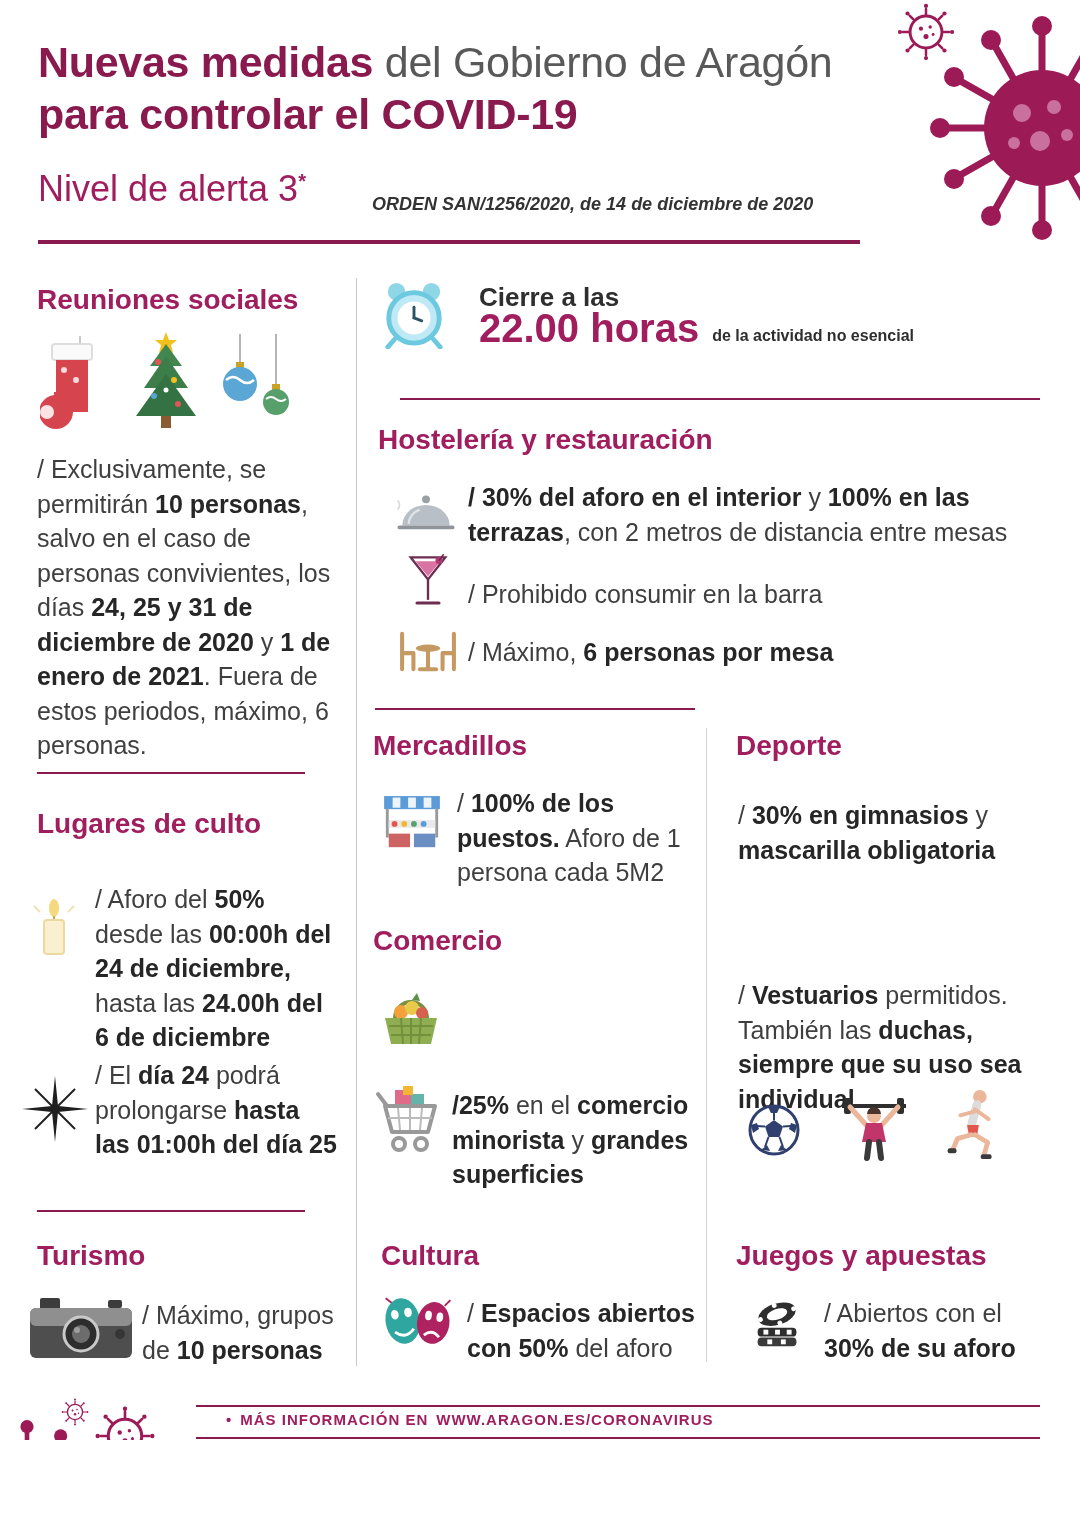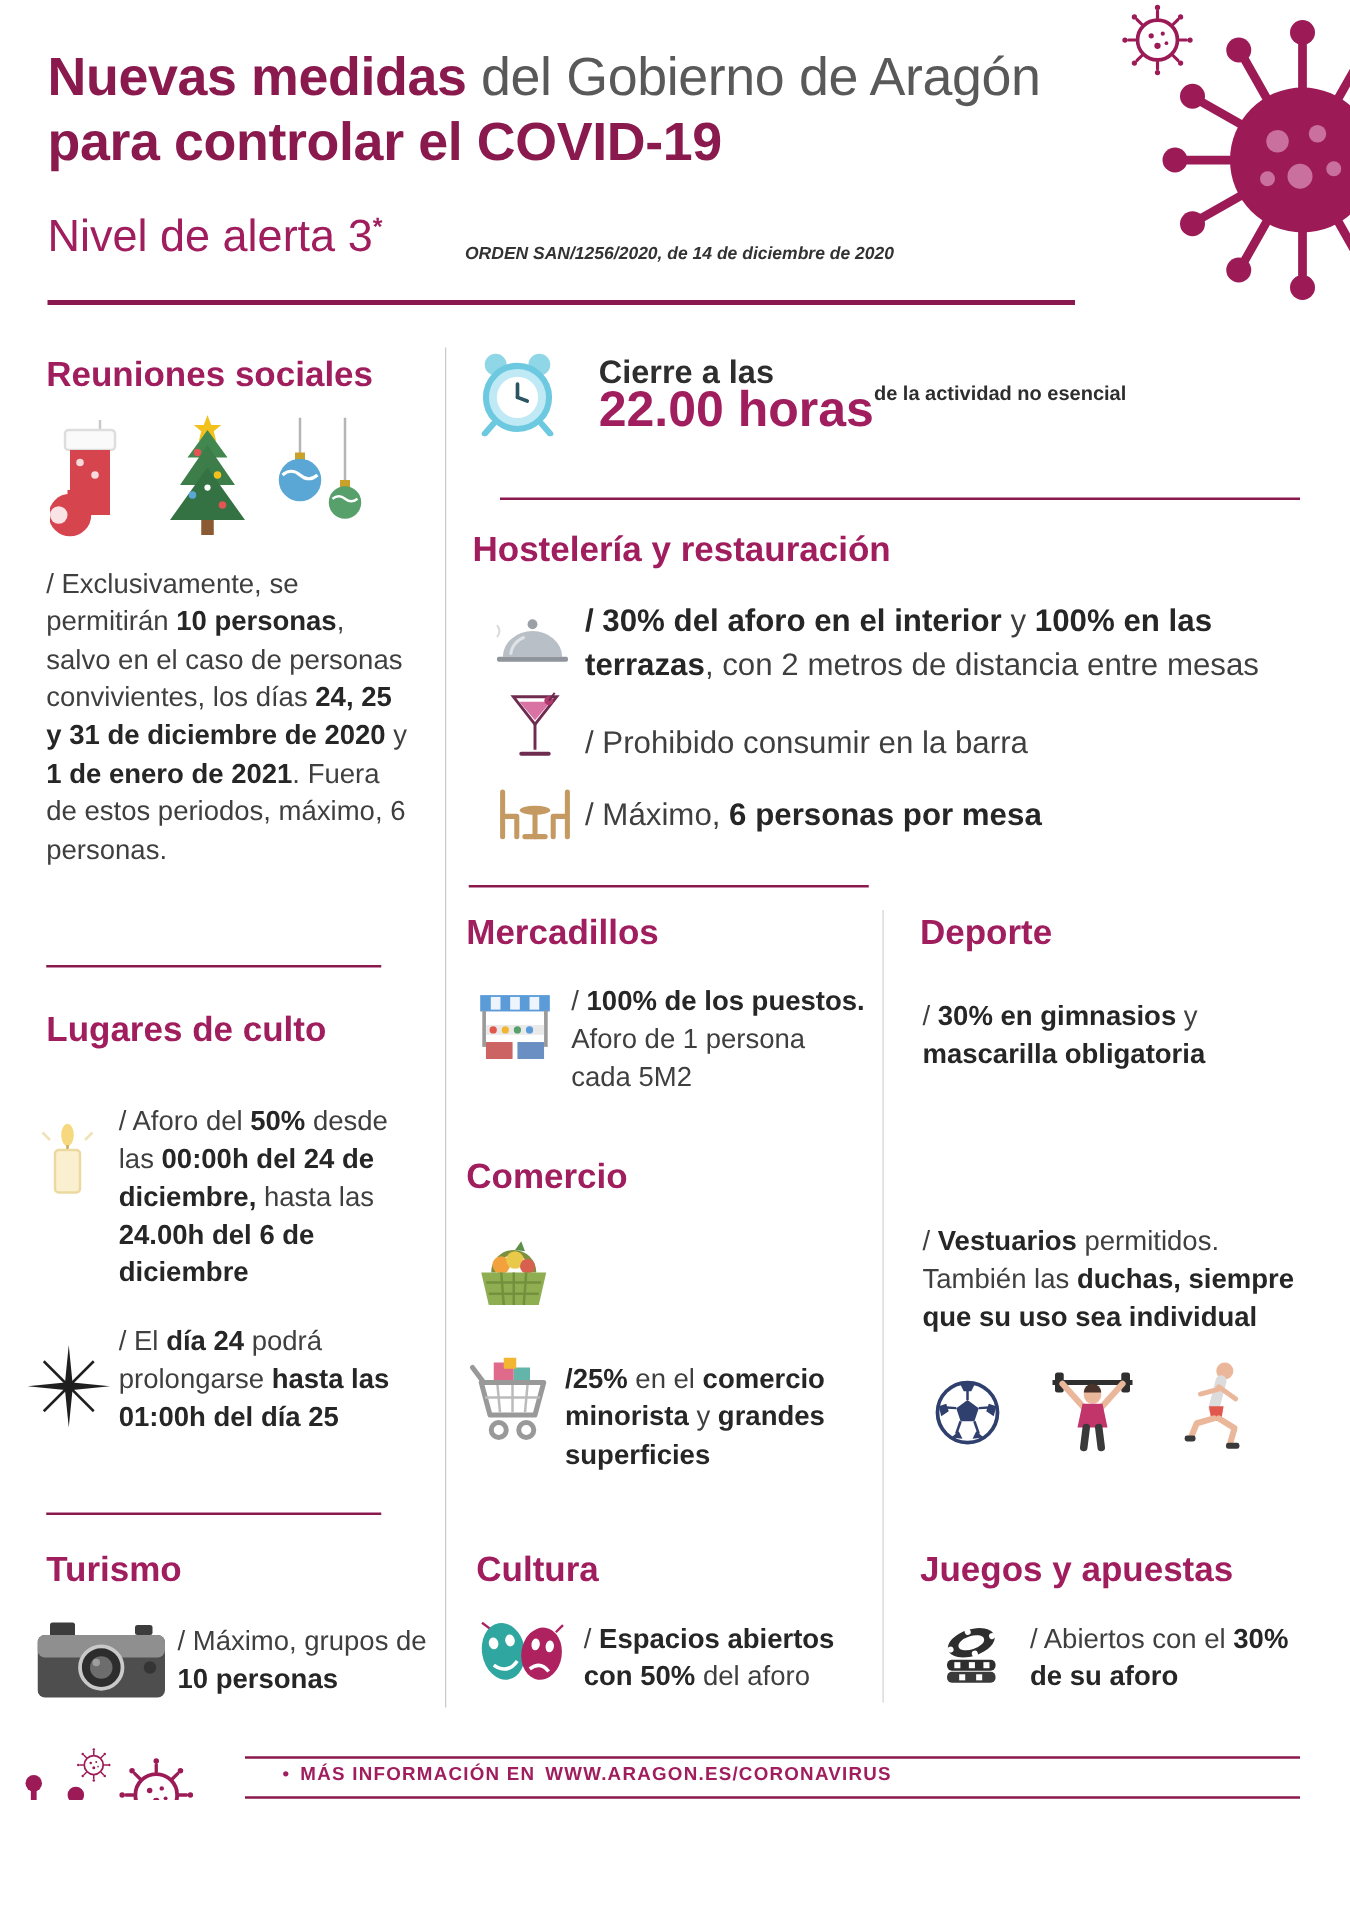--- a/index.html
+++ b/index.html
@@ -9,29 +9,29 @@
       font-family:"Liberation Sans","DejaVu Sans",sans-serif;color:var(--ink)}
 .page>*{position:absolute}
 .defs{width:0;height:0}
 .b{font-weight:700;color:#262626}
 .a{color:var(--accent)}
 .title{left:38px;top:36px;width:800px;font-size:43px;line-height:1.22;font-weight:400;color:#595959;letter-spacing:-0.3px}
 .title .b{font-weight:800}
 .title .a{color:var(--accent-dark)}
 .alert{left:38px;top:168px;font-size:36px;color:var(--accent)}
 .alert sup{font-size:20px;font-weight:700}
-.order{left:372px;top:194px;font-size:14px;font-style:italic;font-weight:700;color:#333}
+.order{left:372px;top:194px;font-size:18px;font-style:italic;font-weight:700;color:#333}
 .rule{height:2px;background:var(--accent-dark)}
 .header-rule{left:38px;top:240px;width:822px;height:4px}
 .vrule{width:1px;background:#c9c9c9}
 .sec{font-size:28px;font-weight:800;color:var(--accent)}
-.txt{font-size:22px;line-height:1.38;color:var(--ink)}
+.txt{font-size:25px;line-height:1.38;color:var(--ink)}
 .txt-sm{font-size:25px}
 .cierre-intro{left:479px;top:282px;font-size:26px;font-weight:800;color:#2e2e2e}
-.cierre-row{left:479px;top:307px;display:flex;align-items:flex-start;white-space:nowrap}
+.cierre-row{left:479px;top:307px;display:flex;align-items:flex-end;gap:13px;white-space:nowrap}
 .cierre-time{font-size:40px;font-weight:800;color:var(--accent);line-height:1.05}
 .cierre-scope{font-size:16px;font-weight:800;color:#2e2e2e;padding-bottom:4px}
 .finfo{left:226px;top:1411px;display:flex;gap:8px;align-items:center;font-size:15px;letter-spacing:1px;color:var(--accent);font-weight:600;white-space:nowrap}
 .finfo .url{font-weight:700}
 .logo{left:880px;top:1444px;display:flex;gap:10px;align-items:center}
 .logo-text{font-size:21px;font-weight:800;color:#1f1f1f;line-height:1.08;letter-spacing:.3px}
 .bottom-bar{left:0;top:1512px;width:1080px;height:16px;background:var(--accent-dark)}
 </style>
 </head>
 <body>

